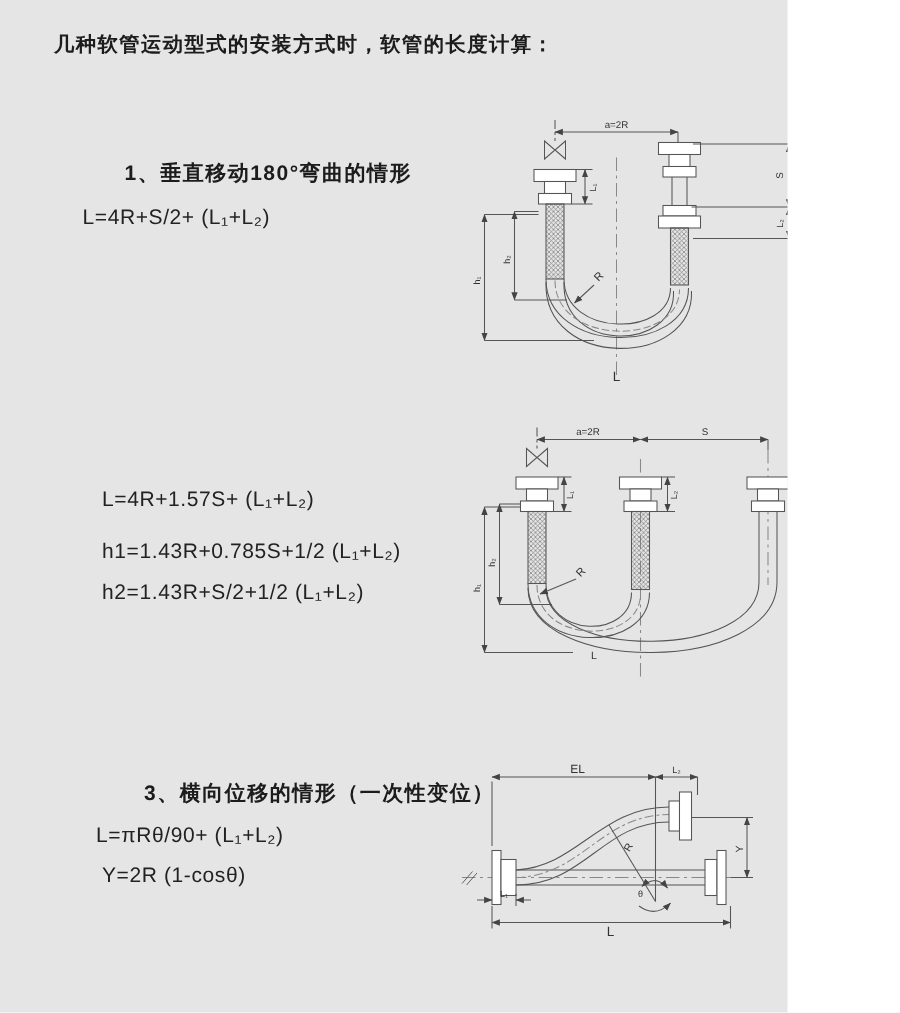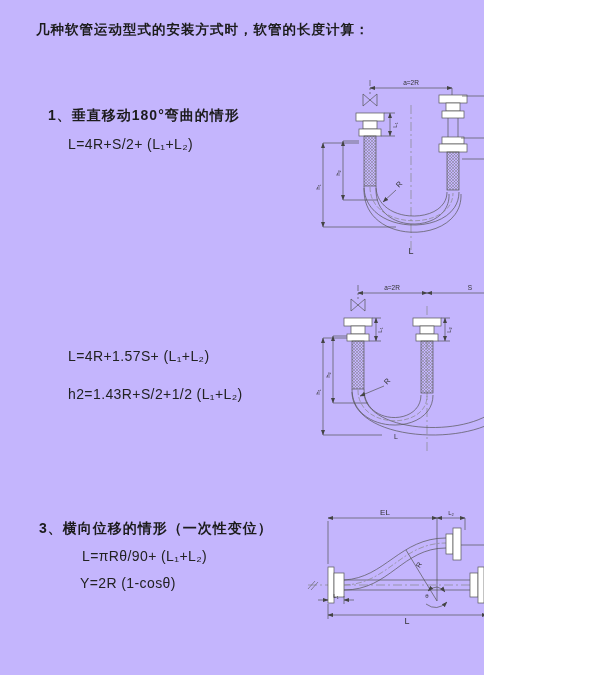--- a/index.html
+++ b/index.html
@@ -1,40 +1,41 @@
 <!DOCTYPE html>
 <html><head>
 <meta charset="utf-8">
 <style>
   html,body{margin:0;padding:0;background:#fff;}
-  .page{position:relative;width:484px;height:675px;background:#c4b5fd;overflow:hidden;
+  .page{position:relative;width:525px;height:675px;background:#e5e5e5;overflow:hidden;
         font-family:"Liberation Sans","DejaVu Sans",sans-serif;color:#1c1c1c;}
   .t{position:absolute;white-space:nowrap;}
   .title{font-size:13.5px;font-weight:bold;letter-spacing:1px;}
-  .heading{font-size:14px;font-weight:bold;letter-spacing:1px;}
+  .heading{font-size:14px;font-weight:bold;letter-spacing:1px;margin-left:35px;}
   .formula{font-size:14px;letter-spacing:0.4px;color:#222;}
   svg{position:absolute;}
   svg text{font-family:"Liberation Sans","DejaVu Sans",sans-serif;fill:#333;stroke:none;}
 </style>
 </head>
 <body>
 
 <div class="page">
 
   <div class="t title" style="left:36px;top:21px">几种软管运动型式的安装方式时，软管的长度计算：</div>
 
   <div class="t heading" style="left:48px;top:107px">1、垂直移动180°弯曲的情形</div>
-  <div class="t formula" style="left:68px;top:136px">L=4R+S/2+ (L₁+L₂)</div>
-
-  <div class="t formula" style="left:68px;top:348px">L=4R+1.57S+ (L₁+L₂)</div>
+  <div class="t formula" style="left:55px;top:136px">L=4R+S/2+ (L₁+L₂)</div>
+
+  <div class="t formula" style="left:68px;top:324px">L=4R+1.57S+ (L₁+L₂)</div>
+  <div class="t formula" style="left:68px;top:359px">h1=1.43R+0.785S+1/2 (L₁+L₂)</div>
   <div class="t formula" style="left:68px;top:386px">h2=1.43R+S/2+1/2 (L₁+L₂)</div>
 
-  <div class="t heading" style="left:39px;top:520px">3、横向位移的情形（一次性变位）</div>
-  <div class="t formula" style="left:82px;top:548px">L=πRθ/90+ (L₁+L₂)</div>
-  <div class="t formula" style="left:80px;top:575px">Y=2R (1-cosθ)</div>
+  <div class="t heading" style="left:61px;top:520px">3、横向位移的情形（一次性变位）</div>
+  <div class="t formula" style="left:64px;top:548px">L=πRθ/90+ (L₁+L₂)</div>
+  <div class="t formula" style="left:68px;top:575px">Y=2R (1-cosθ)</div>
 
   <svg style="left:312px;top:75px" width="230" height="182" viewBox="0 0 230 182">
     <defs>
       <marker id="ar1" viewBox="0 0 8 8" refX="7.5" refY="4" markerWidth="8" markerHeight="8" orient="auto-start-reverse">
         <path d="M0,1 L8,4 L0,7 Z" fill="#444"></path>
       </marker>
       <pattern id="bh1" width="3" height="3" patternUnits="userSpaceOnUse">
         <path d="M0,0 L3,3 M3,0 L0,3" stroke="#777" stroke-width="0.45"></path>
       </pattern>
     </defs>

